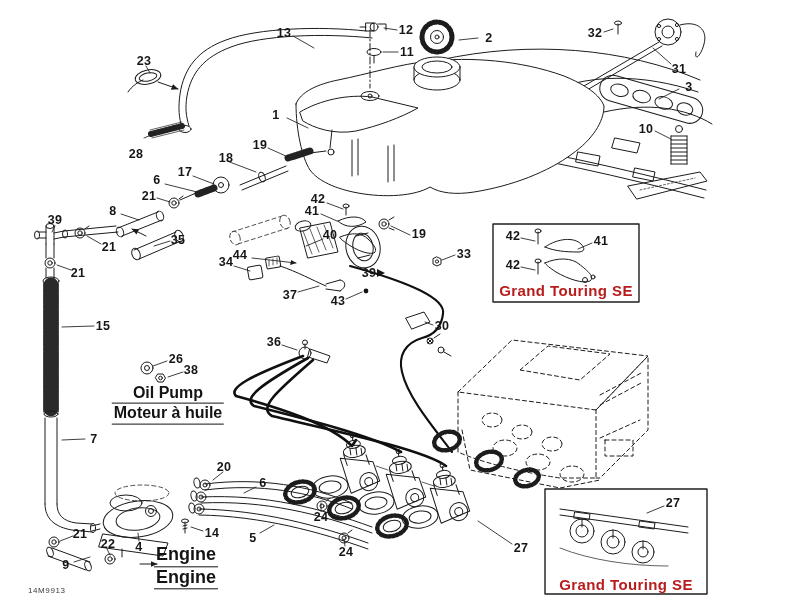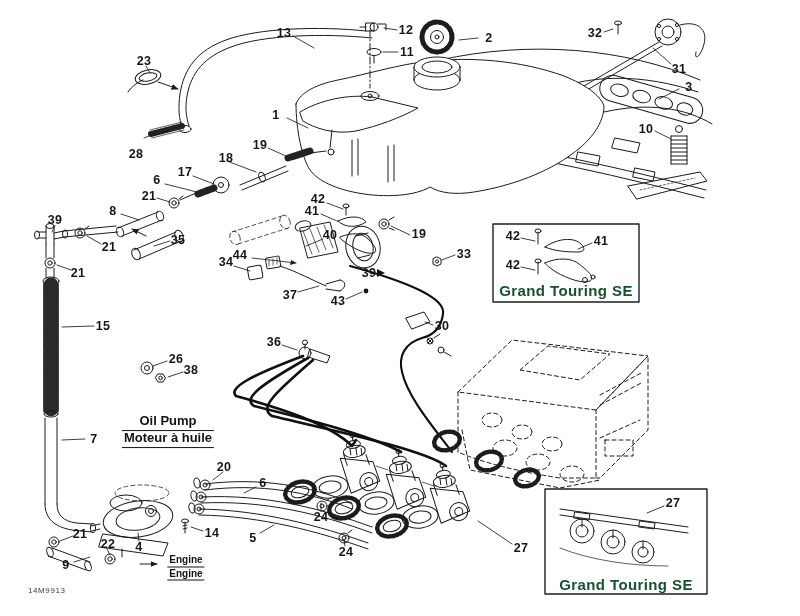--- a/index.html
+++ b/index.html
@@ -19,24 +19,24 @@
   svg .coil{stroke-width:7;stroke-dasharray:1.6,1.6;stroke:#222}
   svg .teeth{stroke-width:4.5;stroke-dasharray:2,2}
   svg .thin{stroke-width:0.7}
   svg .ld line{stroke:#1c1c1c;stroke-width:0.85}
   svg .box{stroke:#1f1f1f;stroke-width:1.4}
   .co{position:absolute;transform:translate(-50%,-50%);font-size:12.5px;font-weight:700;
       color:#161616;letter-spacing:.3px;white-space:nowrap;}
   .bilab{position:absolute;transform:translate(-50%,-50%);text-align:center;color:#141414;
          font-weight:700;line-height:1.15;white-space:nowrap;}
   .bilab .l1,.bilab .l2{display:block;border-bottom:1px solid #141414;padding:0 2px 1px 2px;}
-  .lab-oil{font-size:13px;margin-top:27px;}
-  .lab-eng{font-size:10px;}
+  .lab-oil{font-size:16px;}
+  .lab-eng{font-size:18px;}
   .inset-label{position:absolute;transform:translate(-50%,-50%);font-size:15px;font-weight:700;
-               color:#14532d;letter-spacing:.4px;white-space:nowrap;}
+               color:#b91c1c;letter-spacing:.4px;white-space:nowrap;}
   .fig-code{position:absolute;left:28px;top:586px;font-size:8px;color:#3c3c3c;letter-spacing:.6px;}
 </style>
 </head>
 <body>
 
 <div class="canvas">
 
 <svg width="800" height="616" viewBox="0 0 800 616">
   <defs>
     <marker id="ah" markerWidth="9" markerHeight="8" refX="6.5" refY="3" orient="auto">

